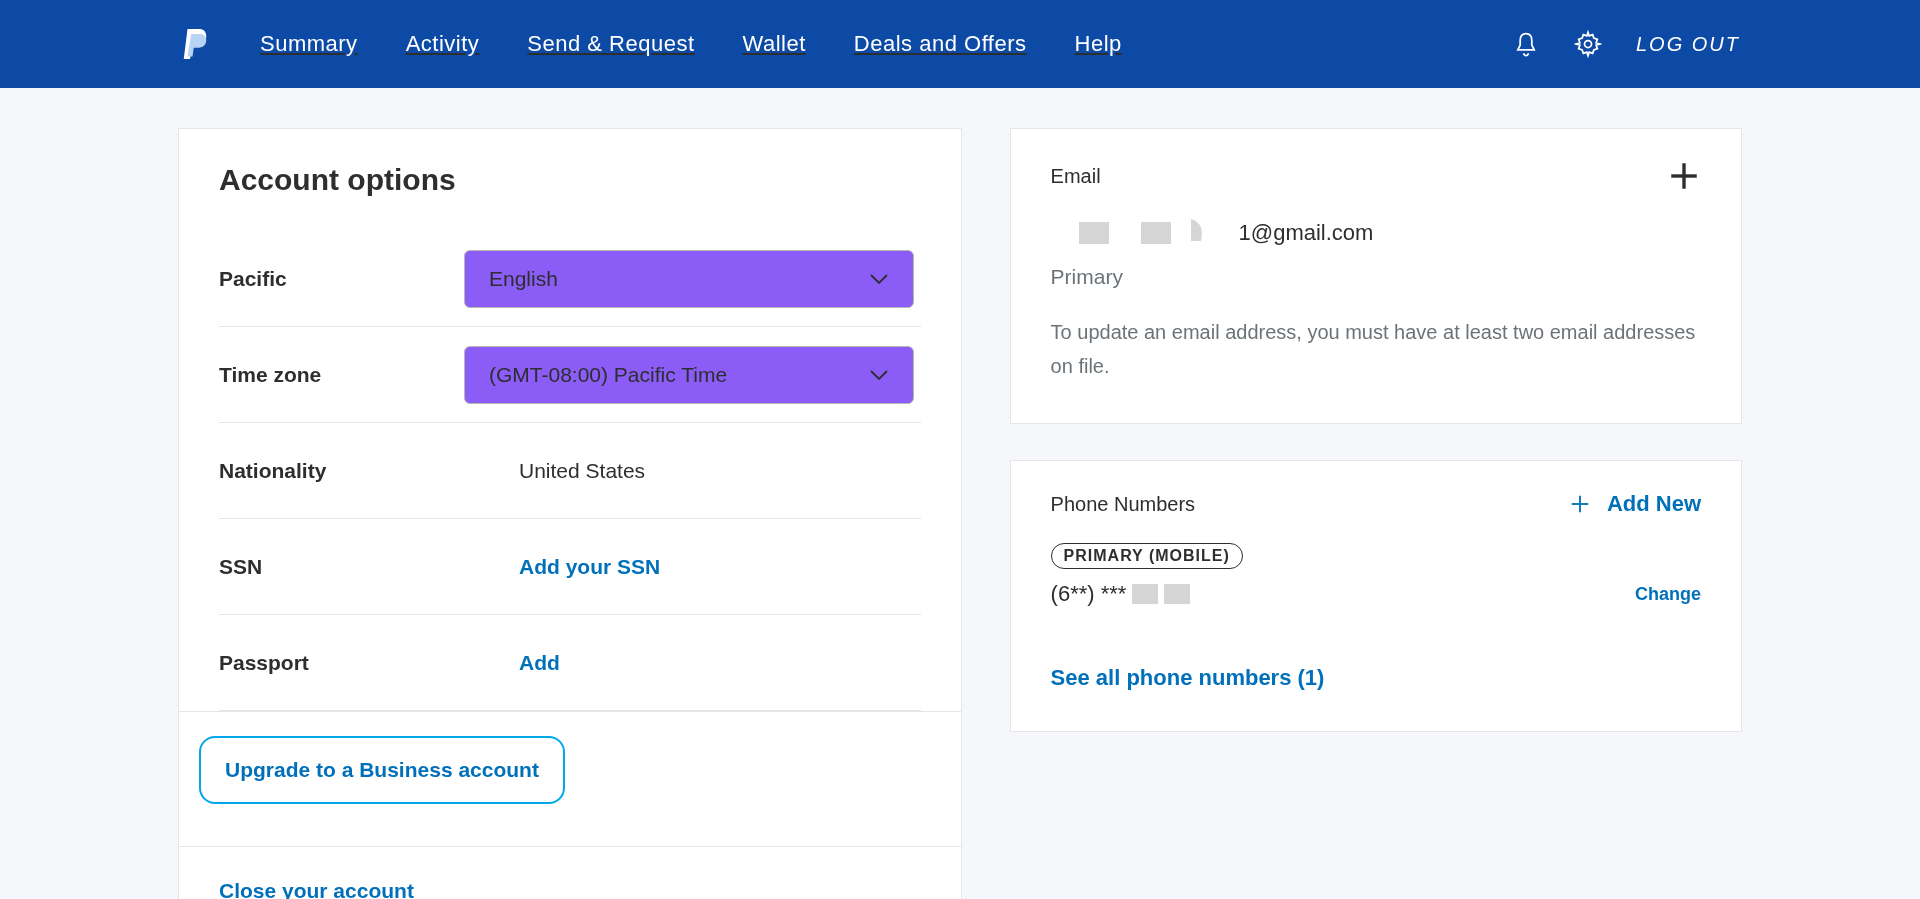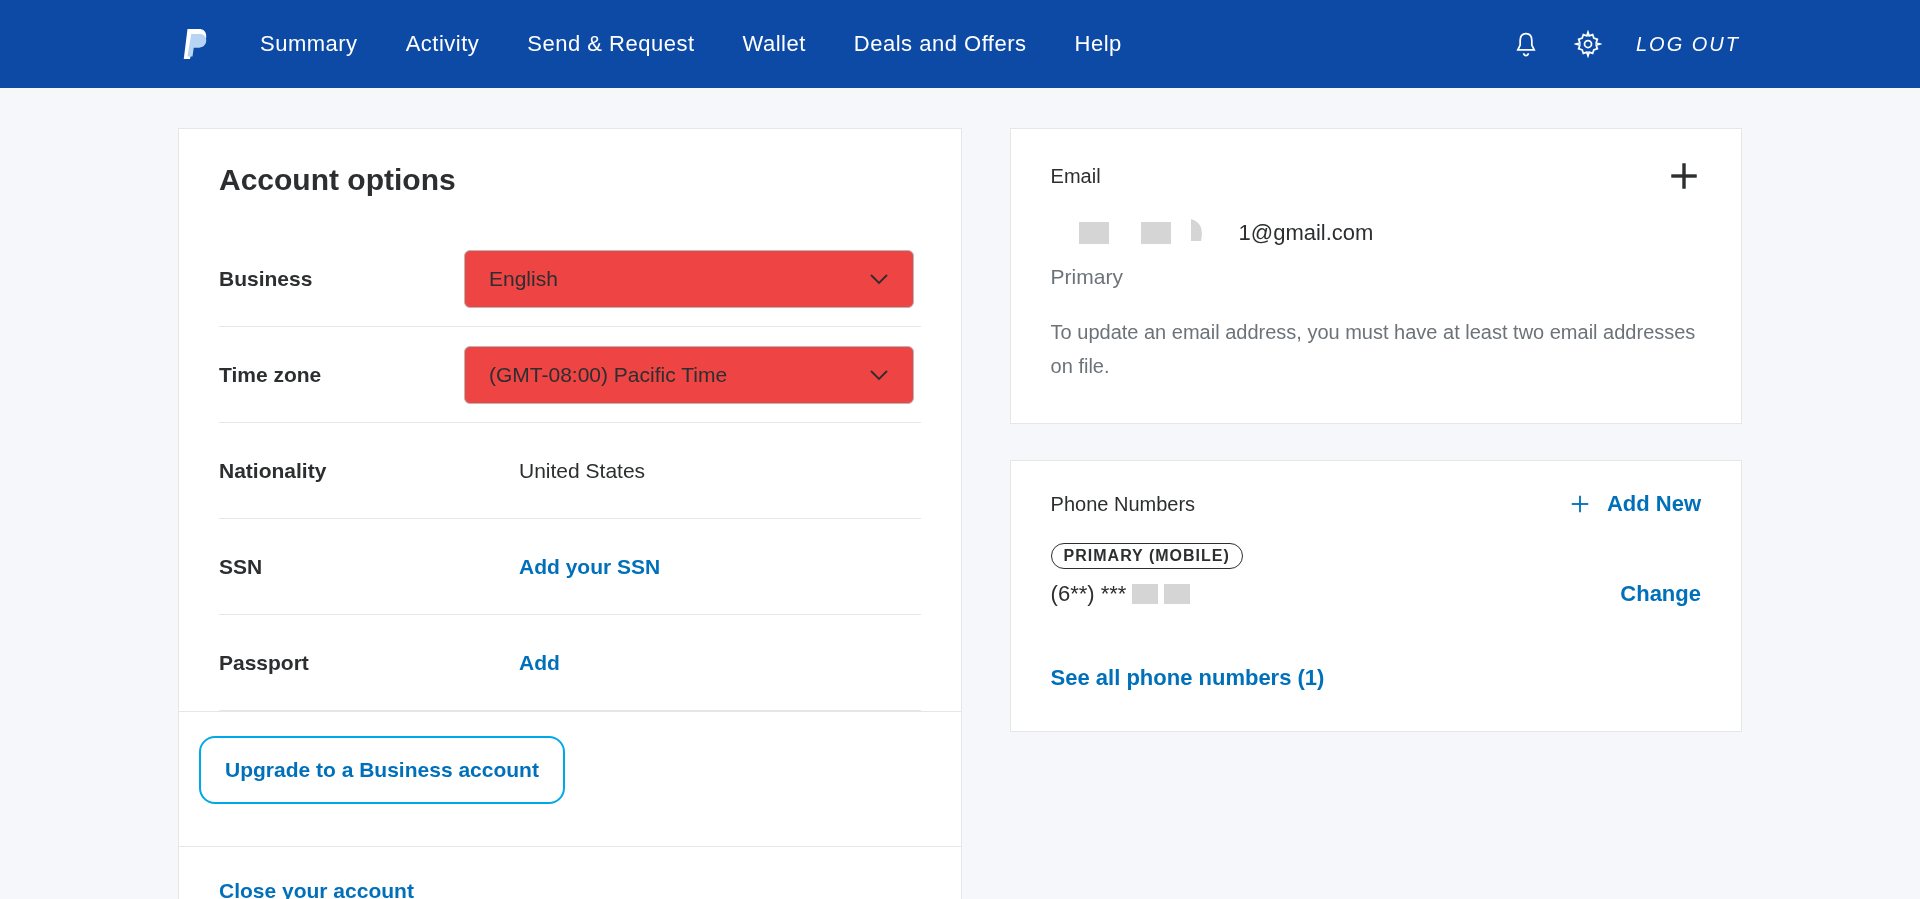--- a/index.html
+++ b/index.html
@@ -20,20 +20,21 @@
   }
   .logo {
     width: 30px;
     height: 36px;
     margin-right: 50px;
   }
   .nav {
     display: flex;
     gap: 48px;
     flex: 1;
+    text-decoration: underline;
   }
   .nav a {
     color: #fff;
     text-decoration: none;
     font-size: 22px;
     letter-spacing: 0.5px;
   }
   .header-right {
     display: flex;
     align-items: center;
@@ -86,21 +87,21 @@
     border: 1px solid #b7b7b7;
     border-radius: 6px;
     height: 58px;
     width: 450px;
     display: flex;
     align-items: center;
     justify-content: space-between;
     padding: 0 24px;
     font-size: 21px;
     color: #2c2e2f;
-    background: #ef4444;
+    background: #8b5cf6;
     cursor: pointer;
   }
   .chevron {
     width: 20px;
     height: 12px;
     stroke: #2c2e2f;
     stroke-width: 1.8;
     fill: none;
   }
   .option-value {
@@ -219,21 +220,21 @@
     margin-bottom: 58px;
   }
   .phone-num {
     font-size: 22px;
     display: flex;
     align-items: center;
     gap: 6px;
   }
   .change-link {
     color: #0070ba;
-    font-size: 22px;
+    font-size: 18px;
     font-weight: 600;
     cursor: pointer;
   }
   .see-all {
     color: #0070ba;
     font-size: 22px;
     font-weight: 600;
     cursor: pointer;
   }
   .divider-top { border-top: 1px solid #e6e6e6; }
@@ -266,21 +267,21 @@
     <a href="#" class="logout">LOG OUT</a>
   </div>
 </div>
 
 <div class="content">
 
   <div class="left-panel">
     <div class="panel-title">Account options</div>
 
     <div class="option-row">
-      <div class="option-label">Business</div>
+      <div class="option-label">Pacific</div>
       <div class="select-box">
         <span>English</span>
         <svg class="chevron" viewBox="0 0 20 12">
             <path d="M2 2 L10 10 L18 2"></path>
           </svg>
       </div>
     </div>
 
     <div class="option-row">
       <div class="option-label">Time zone</div>

